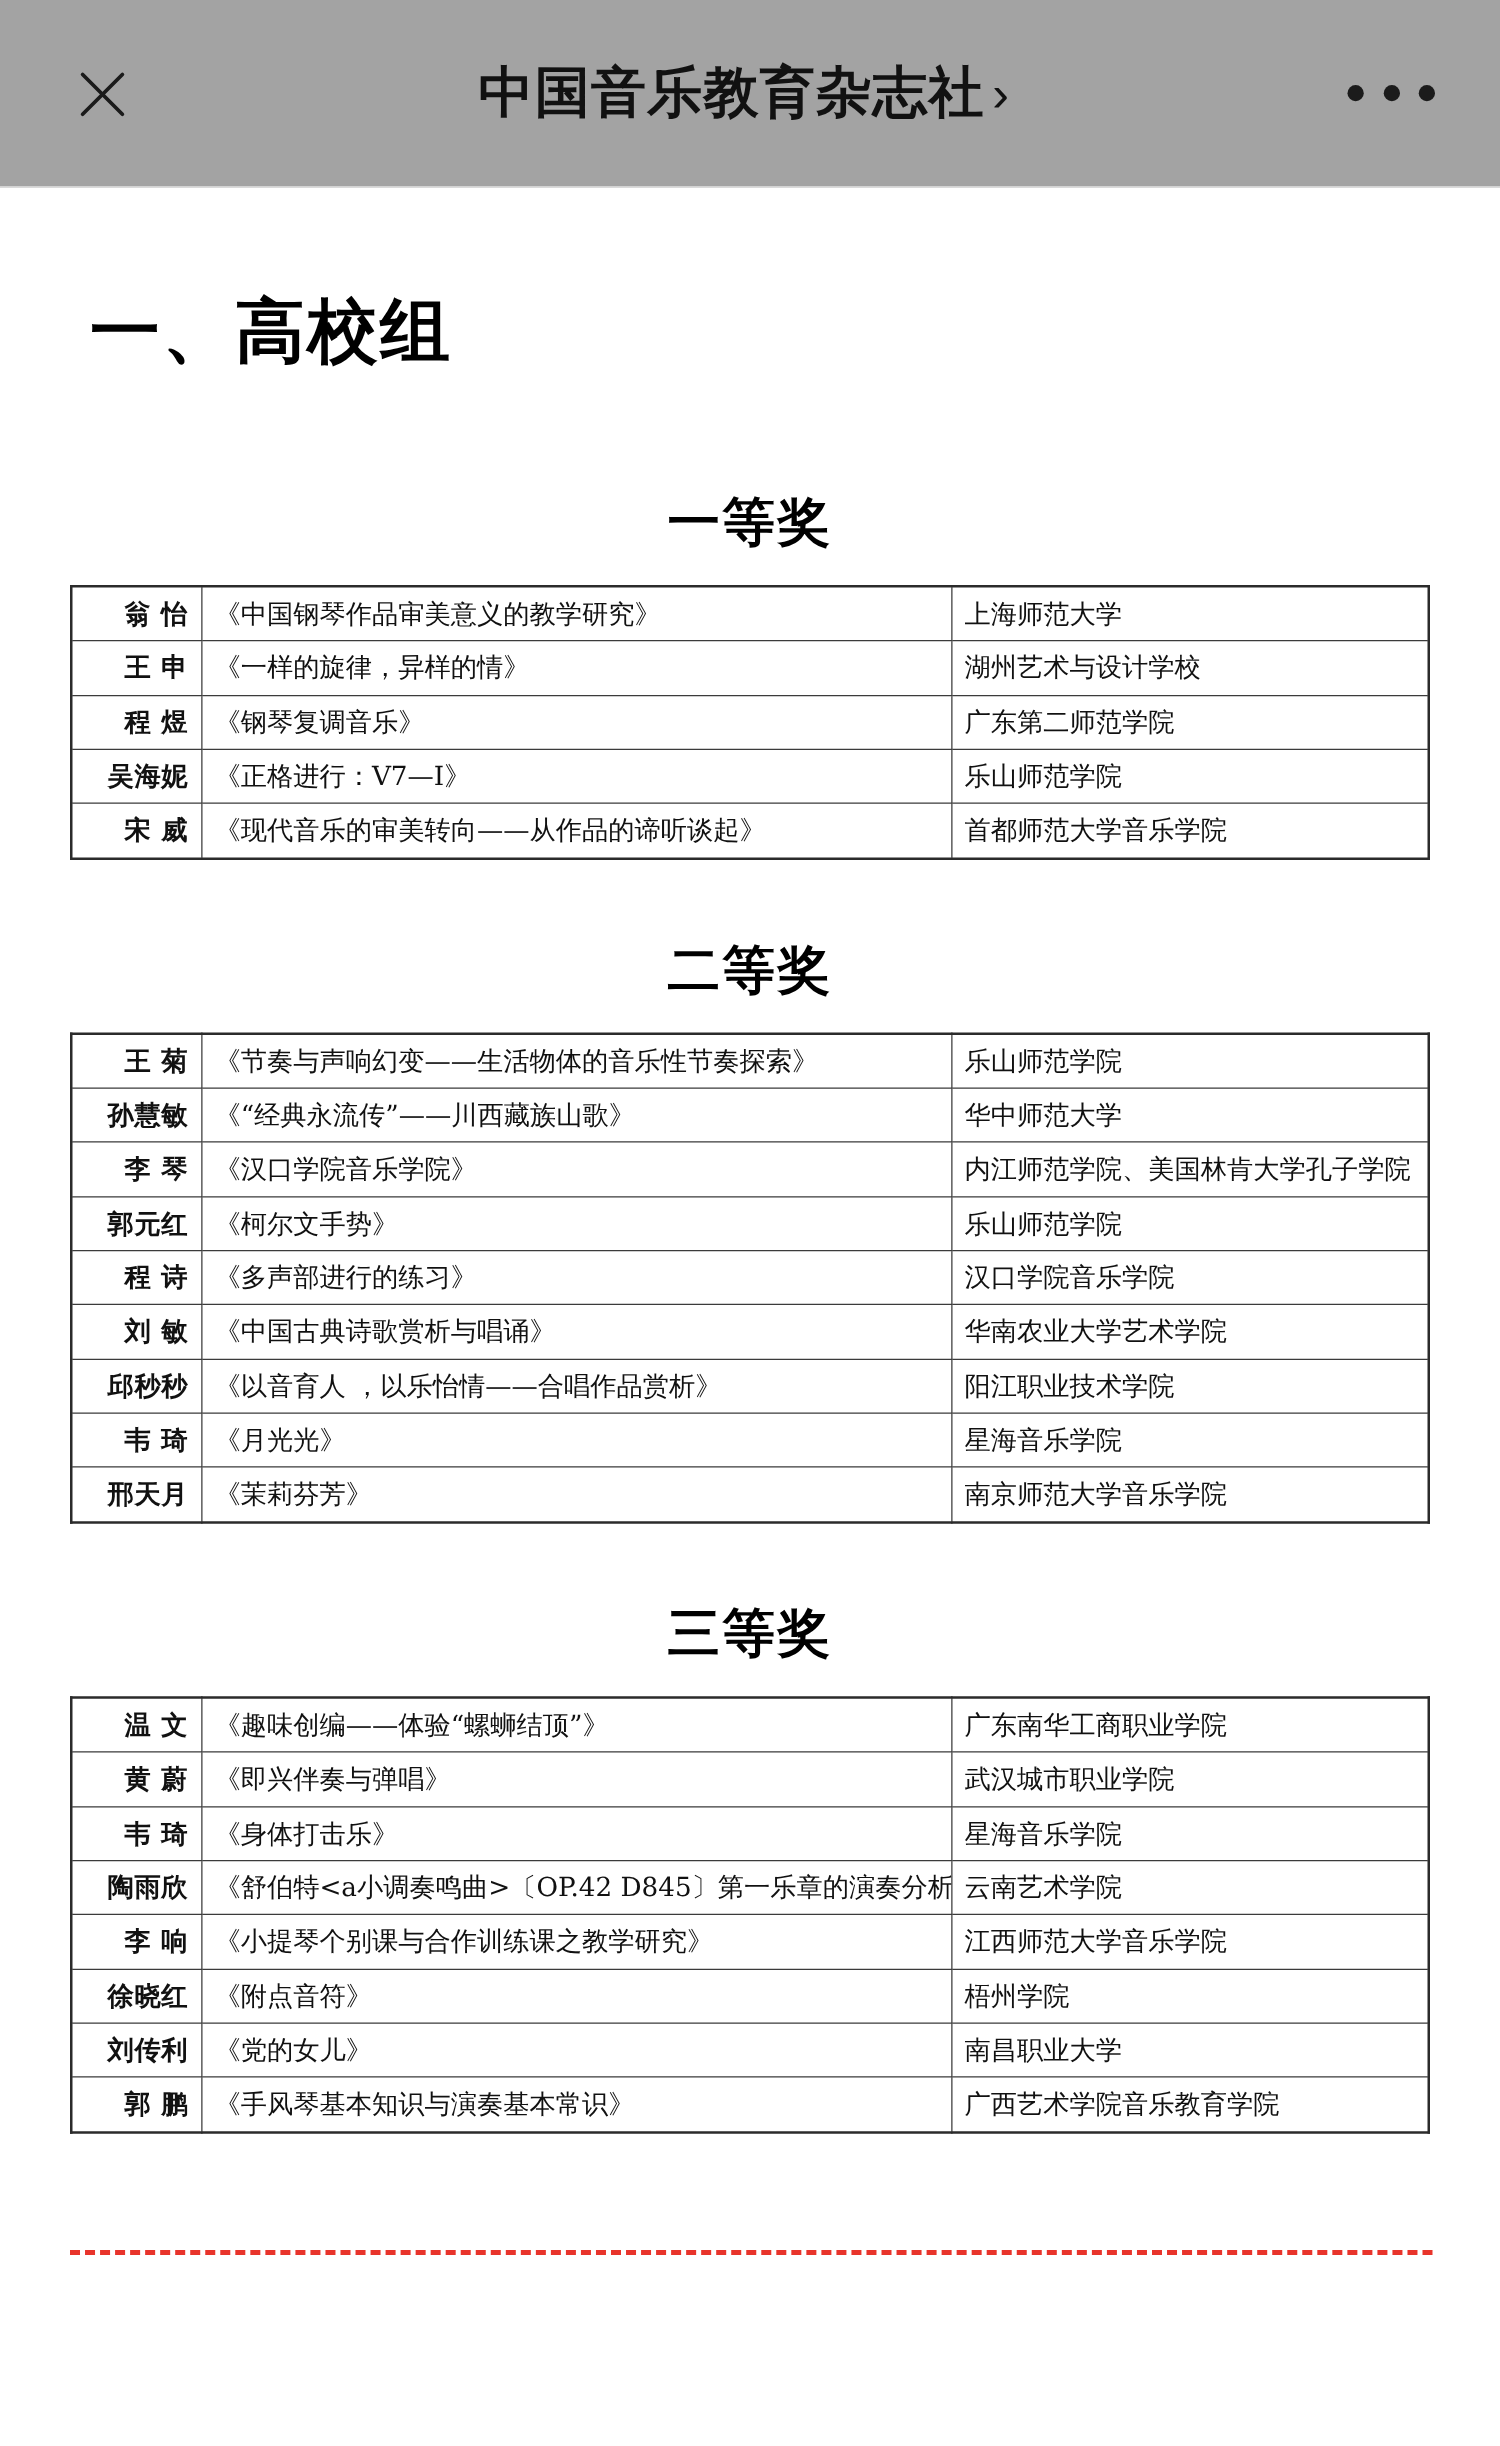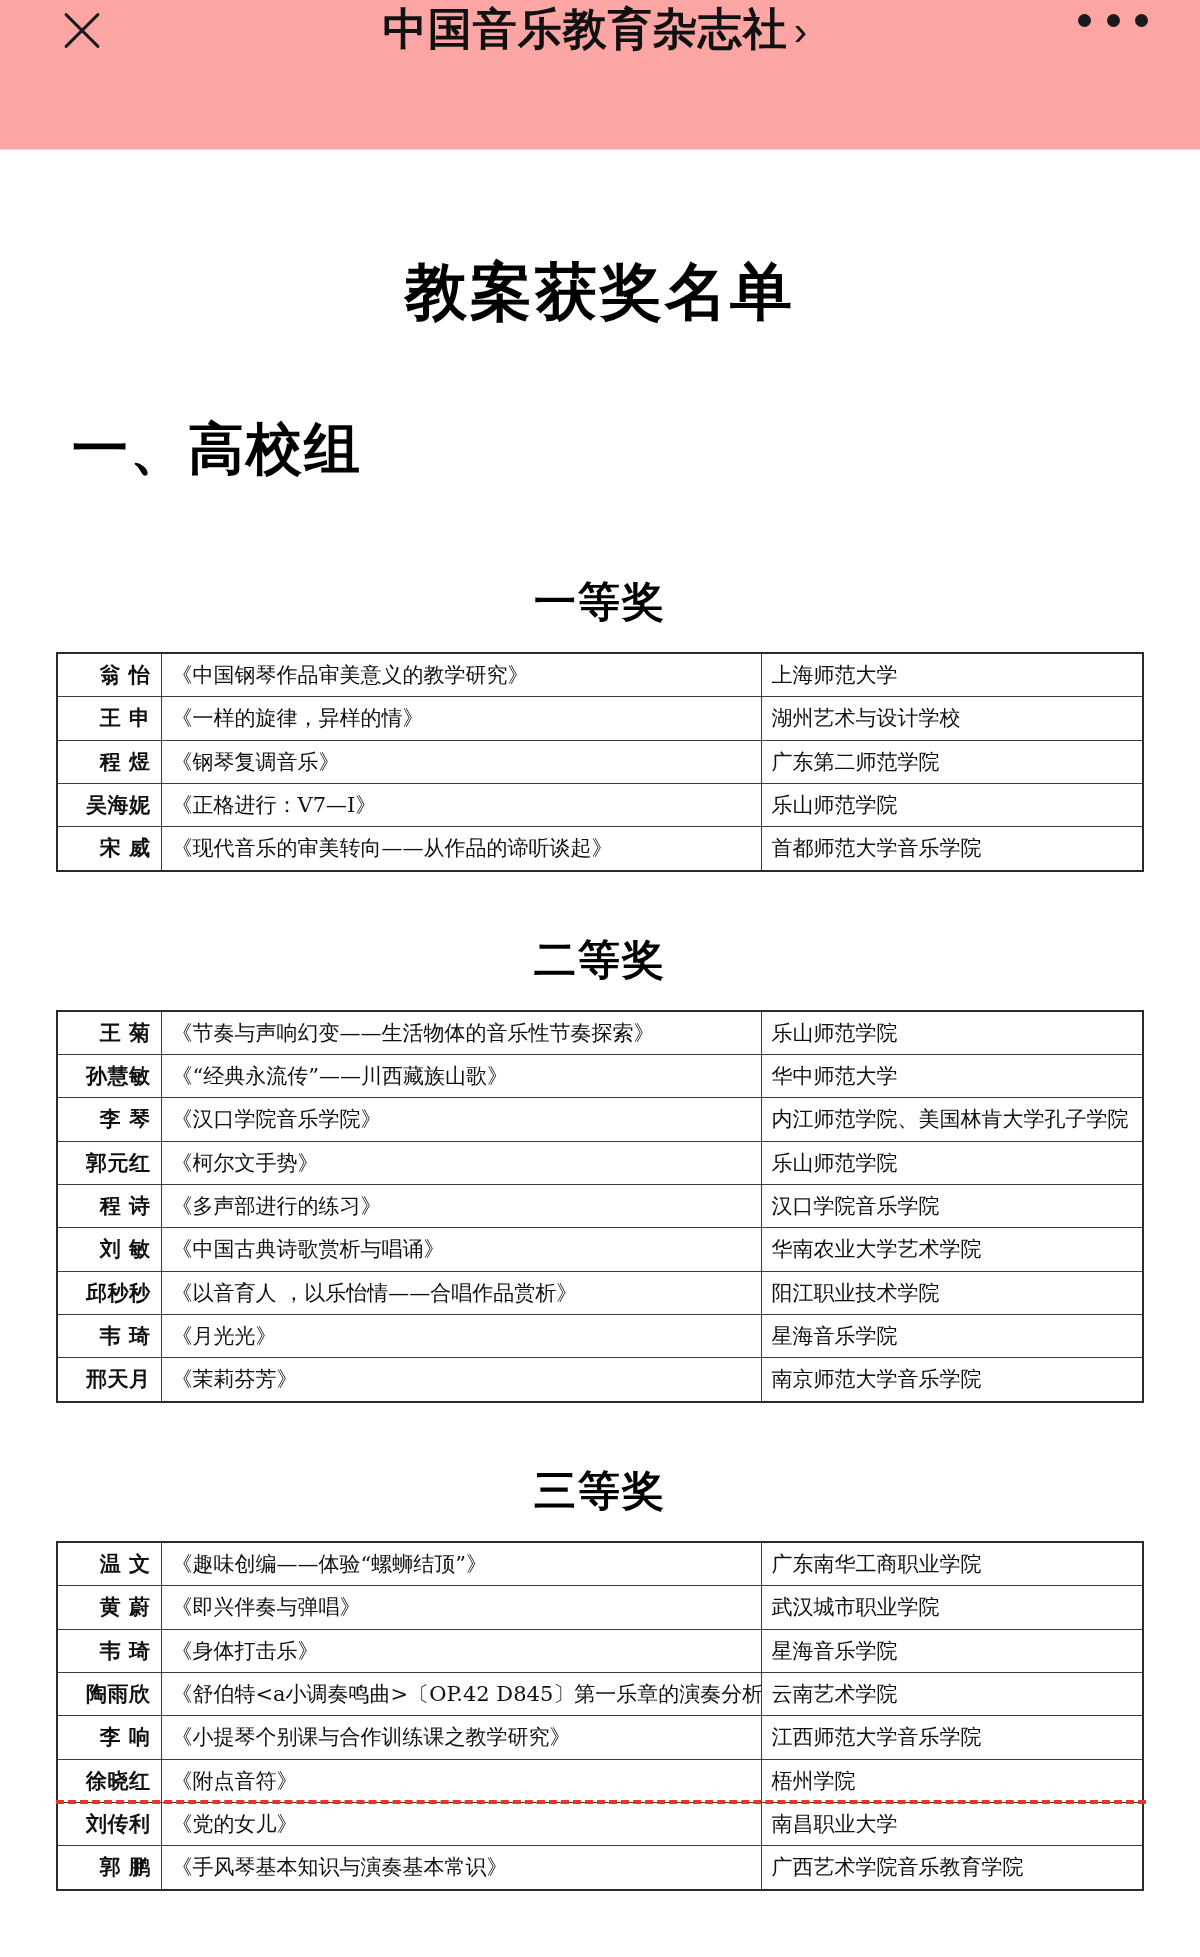--- a/index.html
+++ b/index.html
@@ -19,26 +19,26 @@
     min-height: 1957px;
     position: relative;
     background: #fff;
     box-sizing: border-box;
   }
 
   
   .navbar {
     height: 150px;
     display: flex;
-    align-items: flex-start;
+    align-items: center;
     padding: 0 52px;
     box-sizing: border-box;
     border-bottom: 1px solid #e4e4e4;
     position: relative;
-    background: #fca5a5;
+    background: #a3a3a3;
   }
   .nav-close {
     width: 60px;
     height: 60px;
     position: relative;
     flex: 0 0 auto;
     cursor: pointer;
   }
   .nav-close:before, .nav-close:after {
     content: "";
@@ -174,21 +174,20 @@
       <div class="nav-chevron">›</div>
     </div>
     <div class="nav-more">
       <span></span>
         <span></span>
         <span></span>
     </div>
   </div>
 
   <div class="doc">
-    <h1 class="doc-title">教案获奖名单</h1>
     <h2 class="section-title">一、高校组</h2>
 
     <div id="awards-container">
         <div class="award-title">一等奖</div>
         <table class="award-table">
           <tbody>
             <tr>
               <td class="col-name">翁  怡</td>
               <td class="col-work">《中国钢琴作品审美意义的教学研究》</td>
               <td class="col-school">上海师范大学</td>

